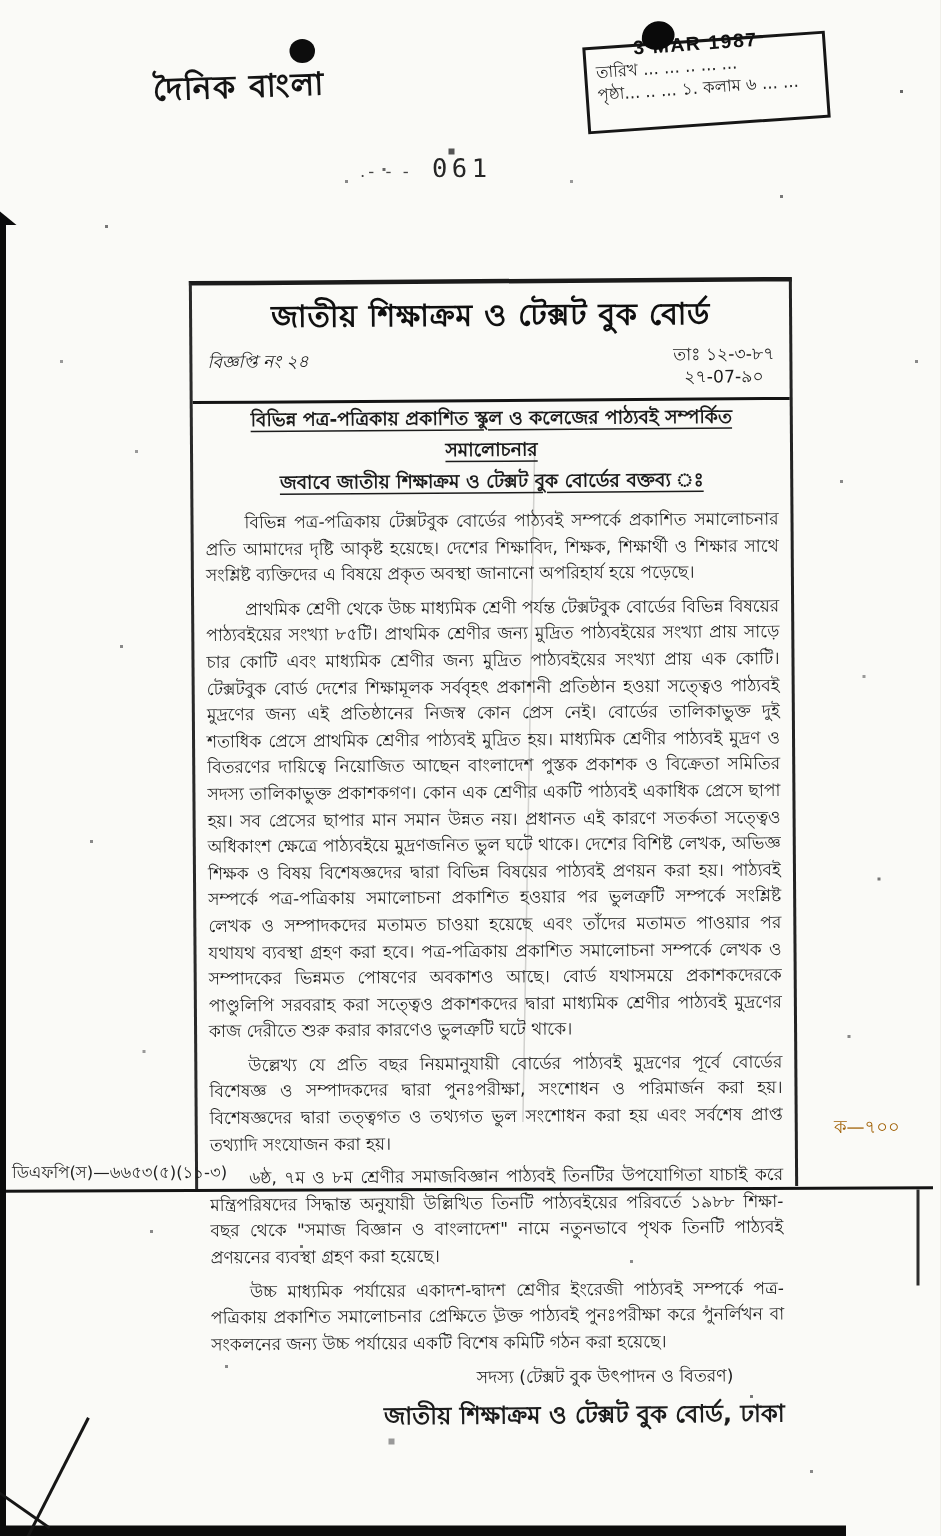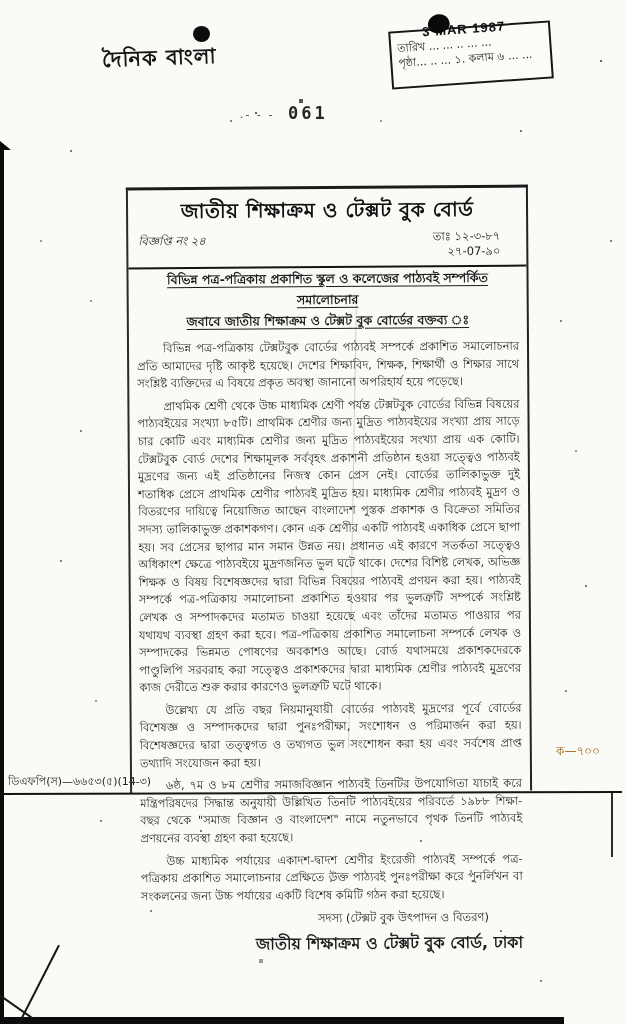--- a/index.html
+++ b/index.html
@@ -46,21 +46,21 @@
     width:22px;height:19px;background:#0a0a0a;
     border-radius:52% 48% 55% 45%/60% 50% 50% 40%;
   }
   .stamp-line{
     font-size:11px;line-height:15px;color:#222;
     white-space:nowrap;
   }
   .serial{
     position:absolute;left:288px;top:103px;
     font-family:"DejaVu Sans Mono", monospace;
-    font-size:17px;font-weight:bold;letter-spacing:3px;
+    font-size:17px;font-weight:normal;letter-spacing:3px;
     color:#262626;
   }
   .serial-dashes{
     position:absolute;left:240px;top:108px;
     font-size:11px;color:#444;letter-spacing:2px;
   }
   
   .doc{
     position:absolute;left:128px;top:186px;
     width:402px;height:606px;
@@ -76,21 +76,21 @@
     font-size:20px;font-weight:bold;
     letter-spacing:0.5px;
     color:#101010;
     margin-top:2px;
   }
   .doc-meta{
     position:relative;height:34px;margin-top:2px;
     font-size:11.5px;
   }
   .notice-no{position:absolute;left:2px;top:2px;font-style:italic;}
-  .doc-dates{position:absolute;right:18px;top:0;text-align:right;line-height:15px;}
+  .doc-dates{position:absolute;right:2px;top:0;text-align:center;line-height:15px;}
   .headline-rule{
     border-top:2px solid #141414;
     margin:2px -8px 0 -8px;
   }
   .headline{
     text-align:center;font-weight:bold;
     font-size:12.5px;line-height:21px;
   }
   .headline span{
     text-decoration:underline;
@@ -226,21 +226,21 @@
       <p>৬ষ্ঠ, ৭ম ও ৮ম শ্রেণীর সমাজবিজ্ঞান পাঠ্যবই তিনটির উপযোগিতা যাচাই করে মন্ত্রিপরিষদের সিদ্ধান্ত অনুযায়ী উল্লিখিত তিনটি পাঠ্যবইয়ের পরিবর্তে ১৯৮৮ শিক্ষা-বছর থেকে "সমাজ বিজ্ঞান ও বাংলাদেশ" নামে নতুনভাবে পৃথক তিনটি পাঠ্যবই প্রণয়নের ব্যবস্থা গ্রহণ করা হয়েছে।</p>
       <p>উচ্চ মাধ্যমিক পর্যায়ের একাদশ-দ্বাদশ শ্রেণীর ইংরেজী পাঠ্যবই সম্পর্কে পত্র-পত্রিকায় প্রকাশিত সমালোচনার প্রেক্ষিতে উক্ত পাঠ্যবই পুনঃপরীক্ষা করে পুনর্লিখন বা সংকলনের জন্য উচ্চ পর্যায়ের একটি বিশেষ কমিটি গঠন করা হয়েছে।</p>
     </div>
 
     <div class="signature">
       <div class="sig-role">সদস্য (টেক্সট বুক উৎপাদন ও বিতরণ)</div>
       <div class="sig-org">জাতীয় শিক্ষাক্রম ও টেক্সট বুক বোর্ড, ঢাকা</div>
     </div>
   </div>
 
-  <div class="footer-ref">ডিএফপি(স)—৬৬৫৩(৫)(14-৩)</div>
+  <div class="footer-ref">ডিএফপি(স)—৬৬৫৩(৫)(১১-৩)</div>
   <div class="footer-line"></div>
   <div class="footer-right">ক—৭০০</div>
 
   <div class="edge-left"></div>
   <div class="edge-corner-top"></div>
   <div class="edge-bottom"></div>
   <div class="scratch-1"></div>
   <div class="scratch-2"></div>
   <div class="mark-right"></div>
   <div class="crease"></div>

